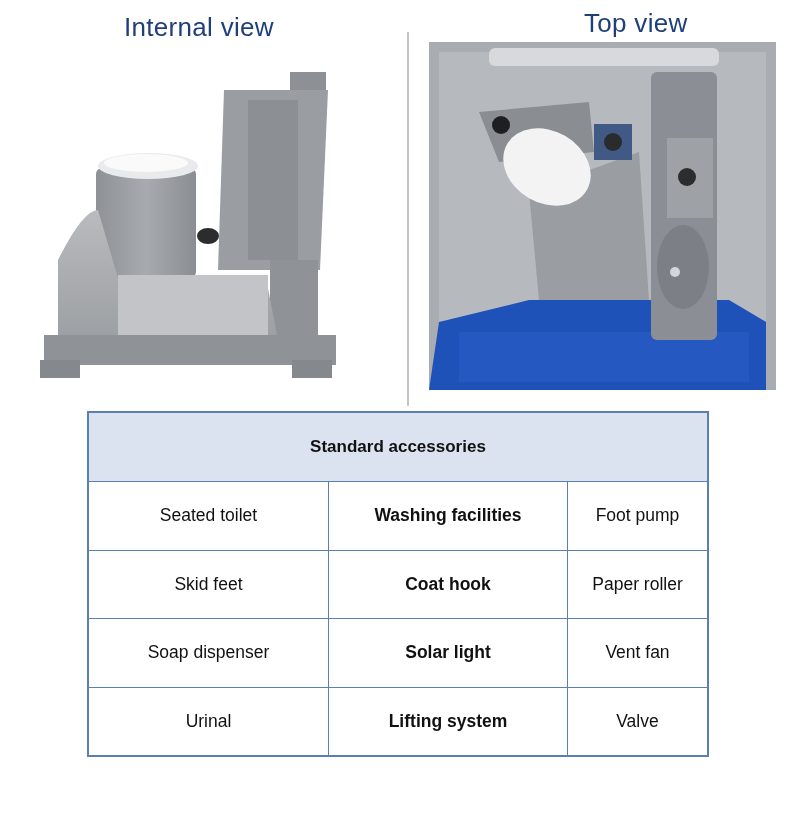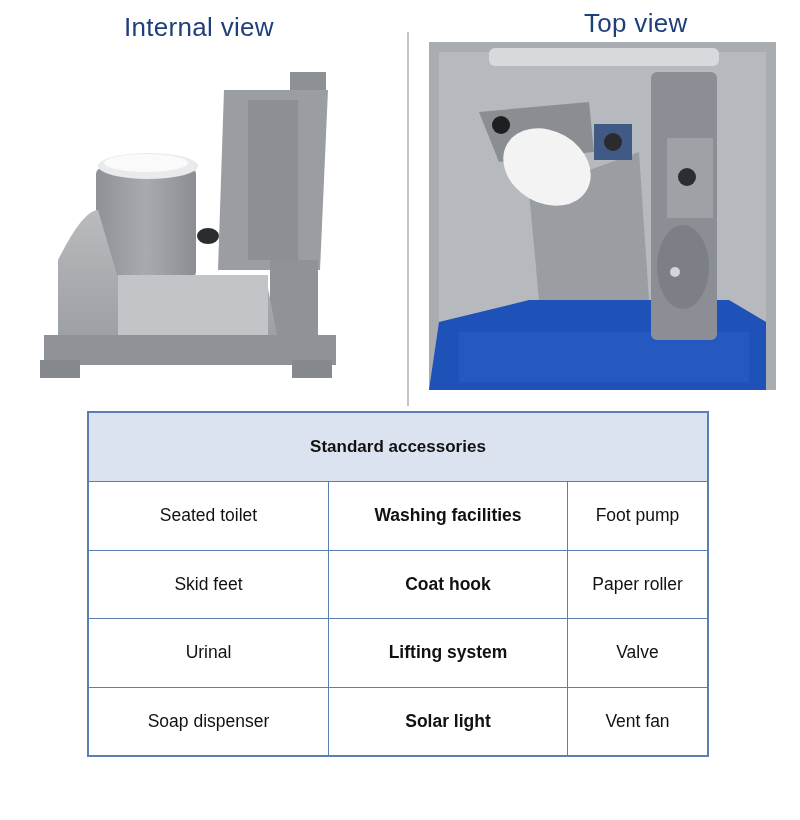--- a/index.html
+++ b/index.html
@@ -98,23 +98,23 @@
     <td class="c1">Seated toilet</td>
     <td class="c2">Washing facilities</td>
     <td>Foot pump</td>
   </tr>
   <tr>
     <td class="c1">Skid feet</td>
     <td class="c2">Coat hook</td>
     <td>Paper roller</td>
   </tr>
   <tr>
+    <td class="c1">Soap dispenser</td>
+    <td class="c2">Solar light</td>
+    <td>Vent fan</td>
+  </tr>
+  <tr>
     <td class="c1">Urinal</td>
     <td class="c2">Lifting system</td>
     <td>Valve</td>
-  </tr>
-  <tr>
-    <td class="c1">Soap dispenser</td>
-    <td class="c2">Solar light</td>
-    <td>Vent fan</td>
   </tr>
 </tbody>
   </table>
 
 </body></html>

